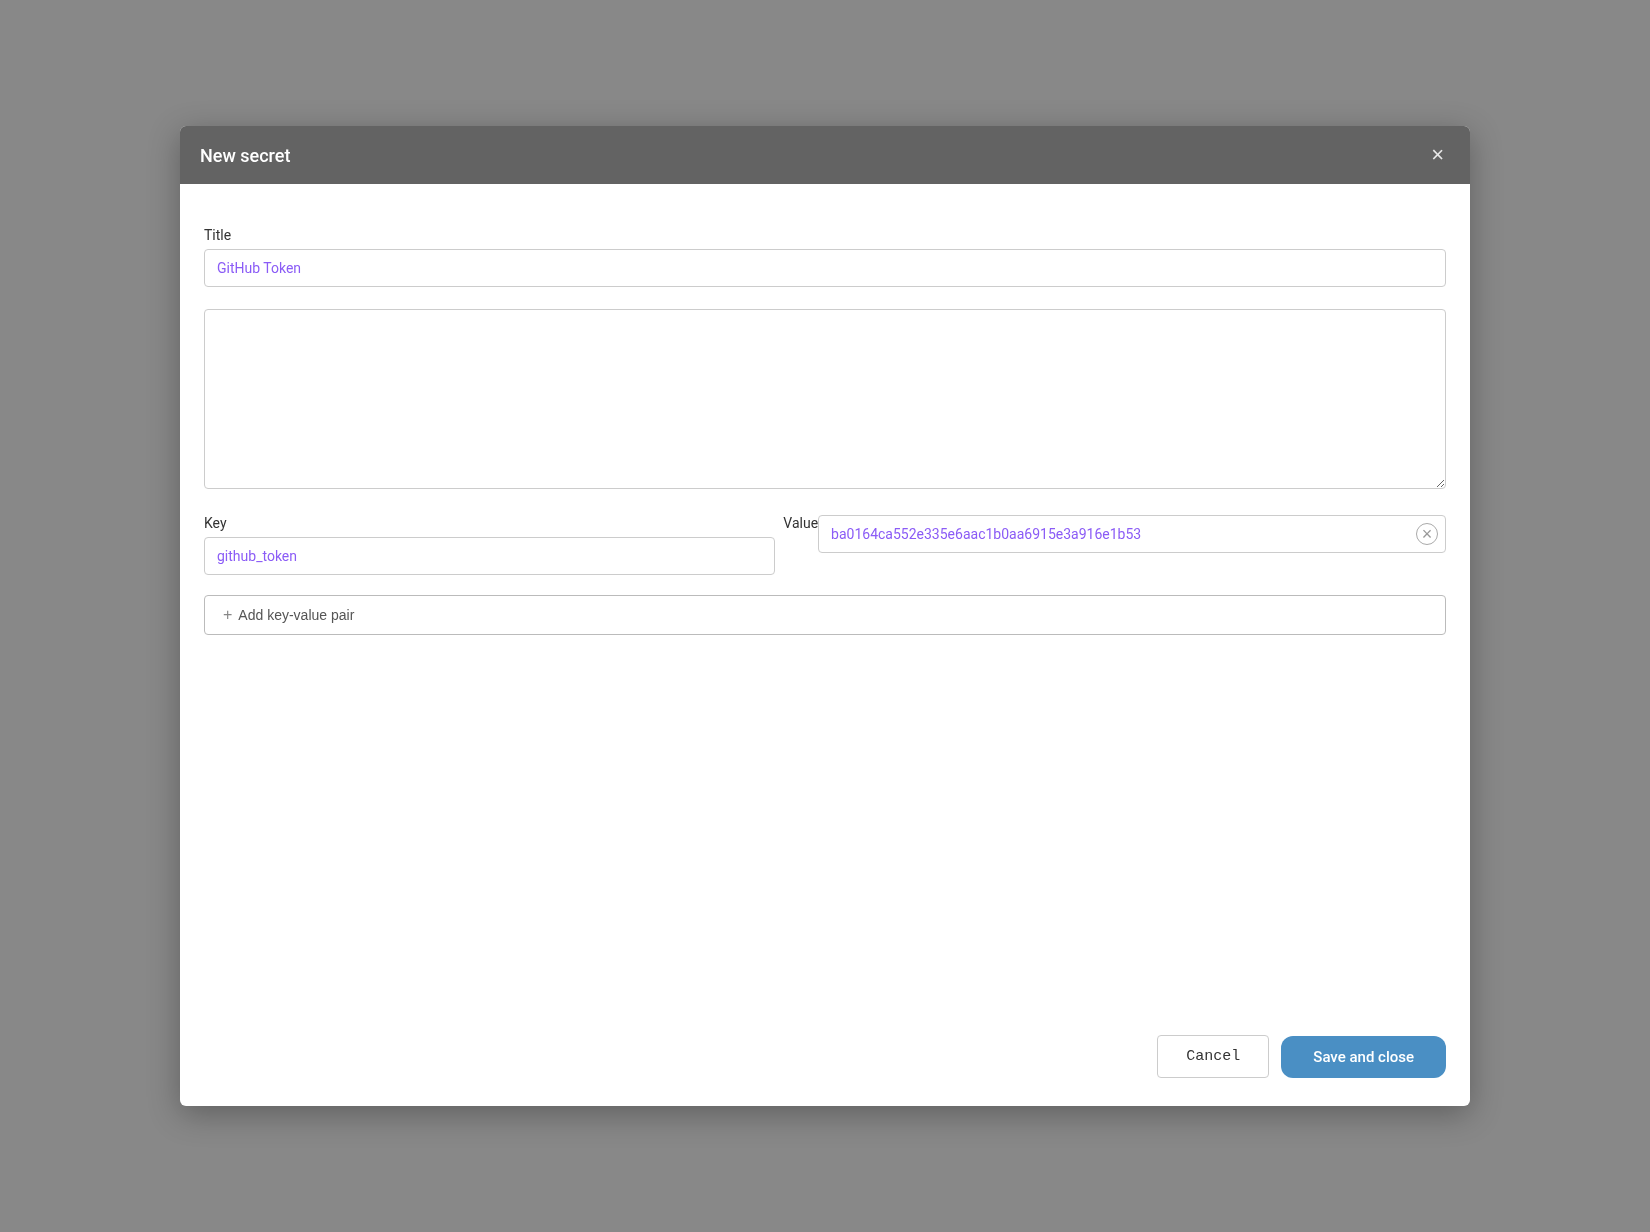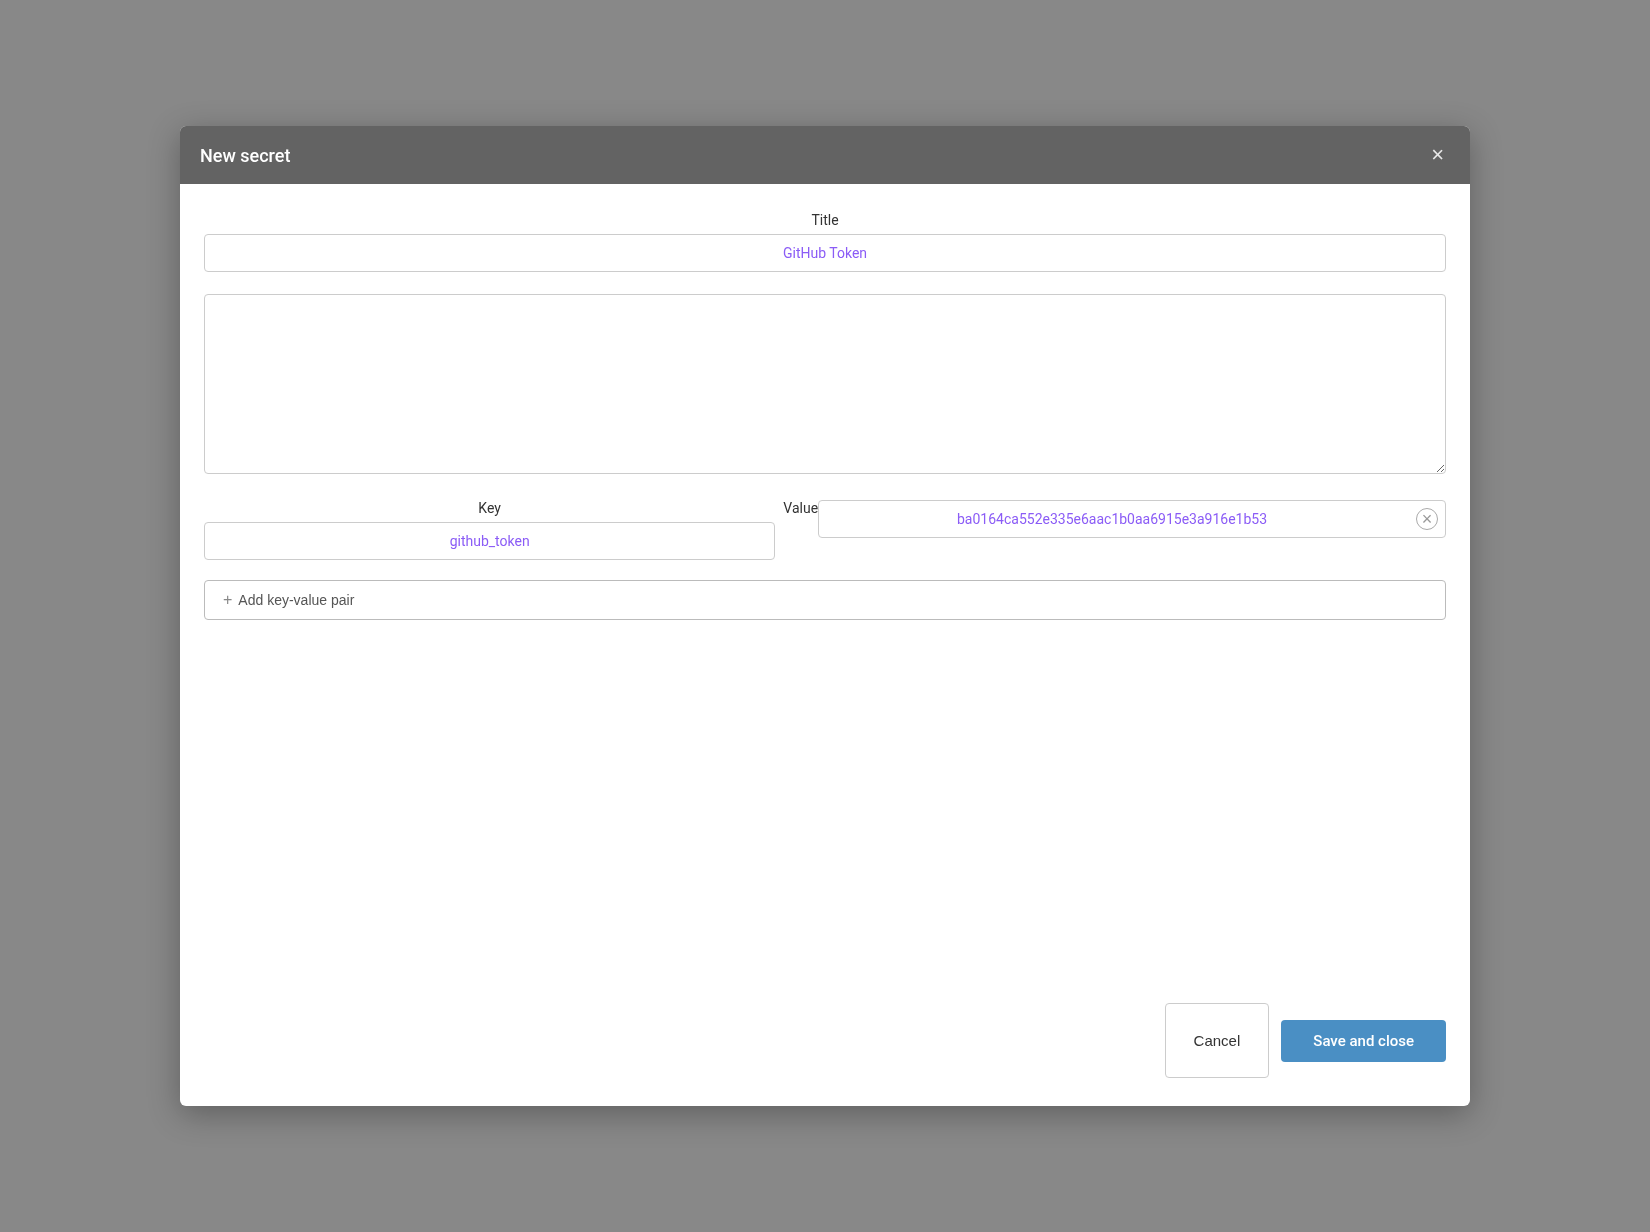--- a/index.html
+++ b/index.html
@@ -1,19 +1,18 @@
 <!DOCTYPE html>
 <html><head>
   <meta charset="utf-8">
   <style>
     * {
       box-sizing: border-box;
       margin: 0;
       padding: 0;
-      text-align: center;
     }
 
     body {
       font-family: -apple-system, BlinkMacSystemFont, 'Segoe UI', Roboto, sans-serif;
       background: #888;
       display: flex;
       align-items: center;
       justify-content: center;
       min-height: 100vh;
       width: 1650px;
@@ -54,20 +53,21 @@
       line-height: 1;
       padding: 2px 6px;
       opacity: 0.85;
     }
 
     .dialog-body {
       padding: 28px 24px 24px;
       flex: 1;
       display: flex;
       flex-direction: column;
+      margin-top: 15px;
     }
 
     .field-group {
       margin-bottom: 22px;
     }
 
     .field-label {
       font-size: 14px;
       color: #333;
       margin-bottom: 6px;
@@ -173,31 +173,31 @@
       align-items: center;
       gap: 12px;
       padding: 24px 24px 28px;
       margin-top: auto;
     }
 
     .cancel-btn {
       background: #fff;
       border: 1px solid #ccc;
       border-radius: 4px;
-      padding: 28px 28px;
+      padding: 12px 28px;
       font-size: 15px;
       color: #333;
       cursor: pointer;
-      font-family: Liberation Sans, sans-serif;
+      font-family: Liberation Mono, monospace;
     }
 
     .save-btn {
       background: #4a8fc4;
       border: none;
-      border-radius: 4px;
+      border-radius: 12px;
       padding: 12px 32px;
       font-size: 15px;
       color: #fff;
       cursor: pointer;
       font-family: inherit;
       font-weight: 500;
     }
 
     .spacer {
       flex: 1;

